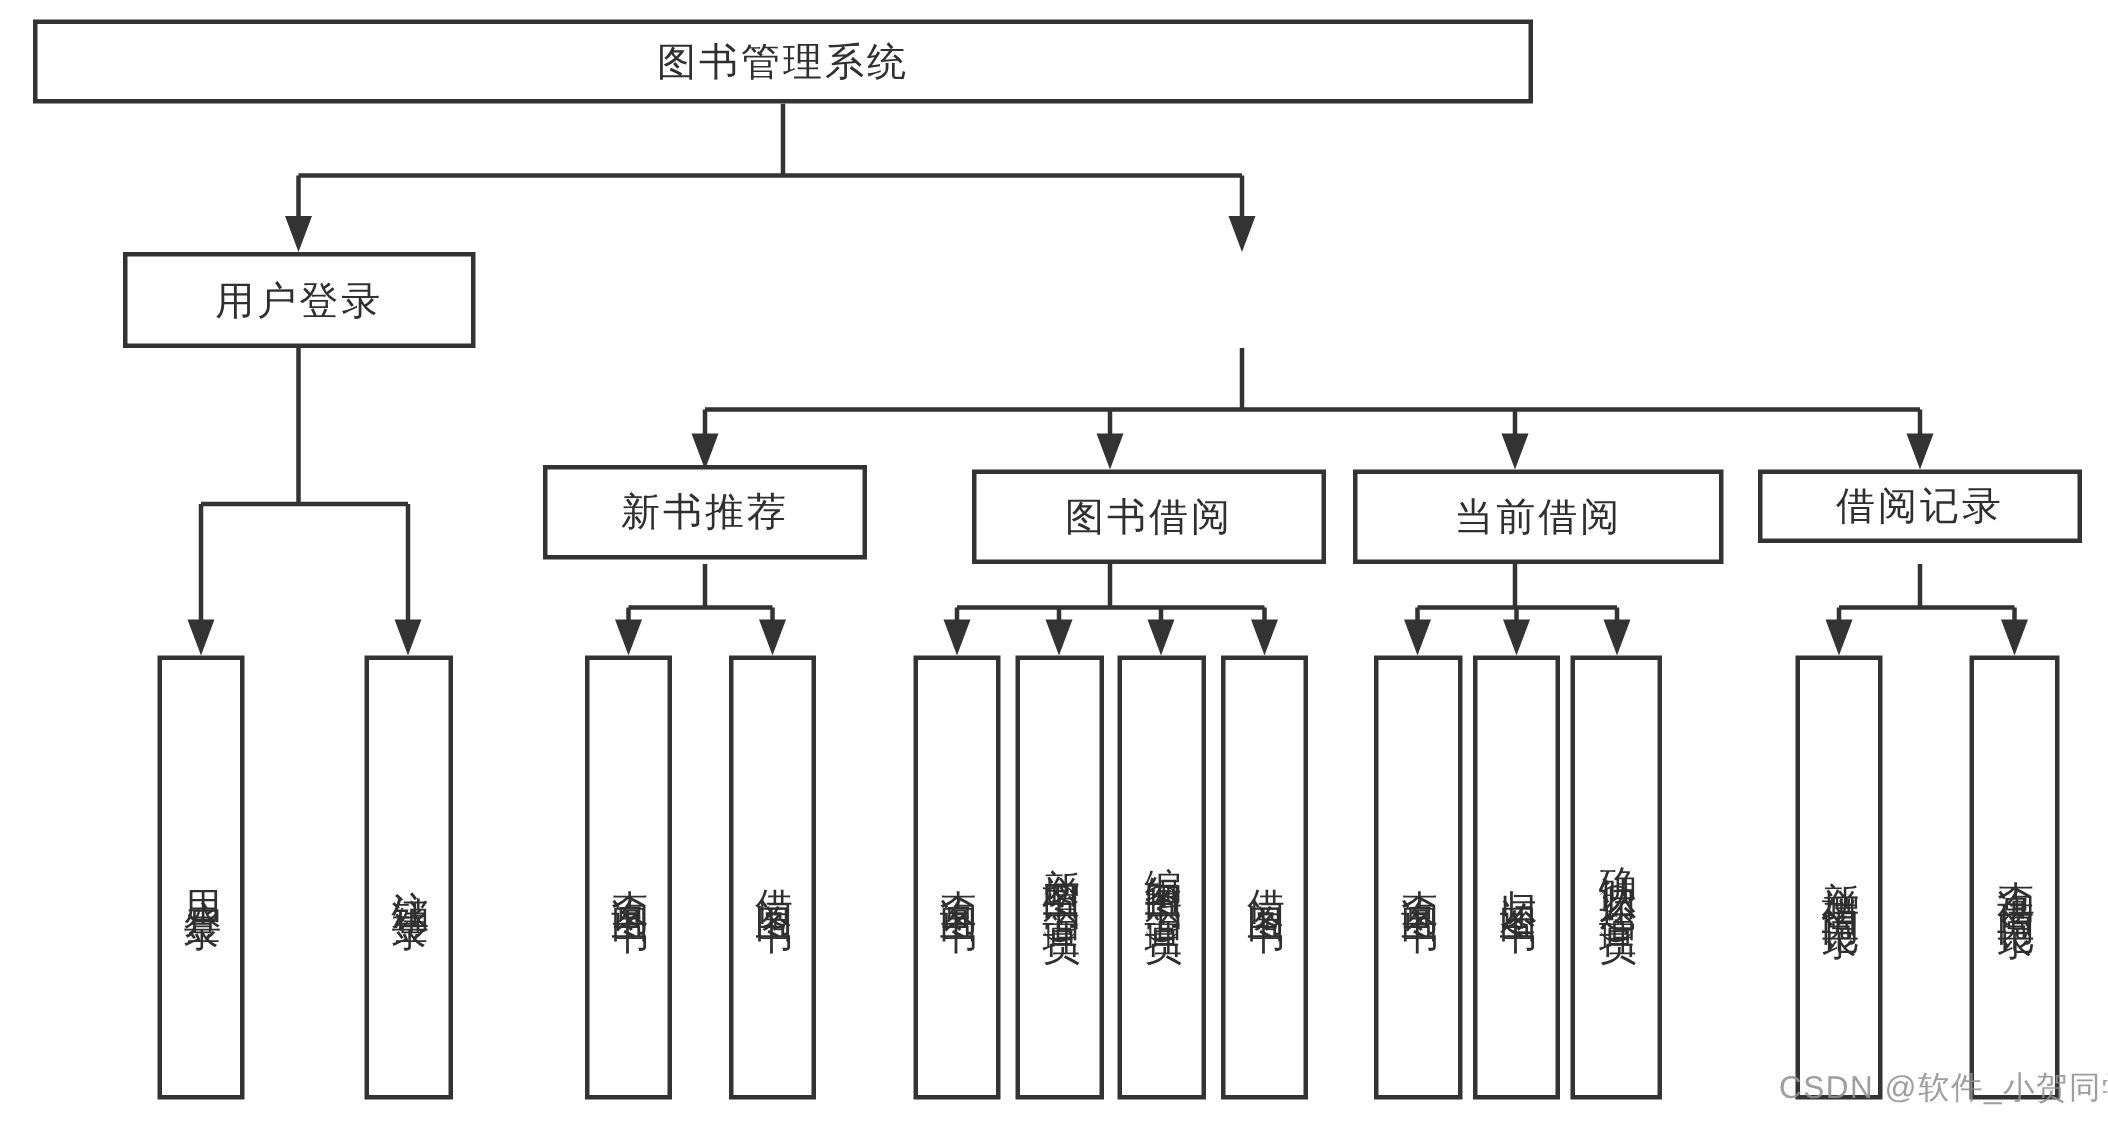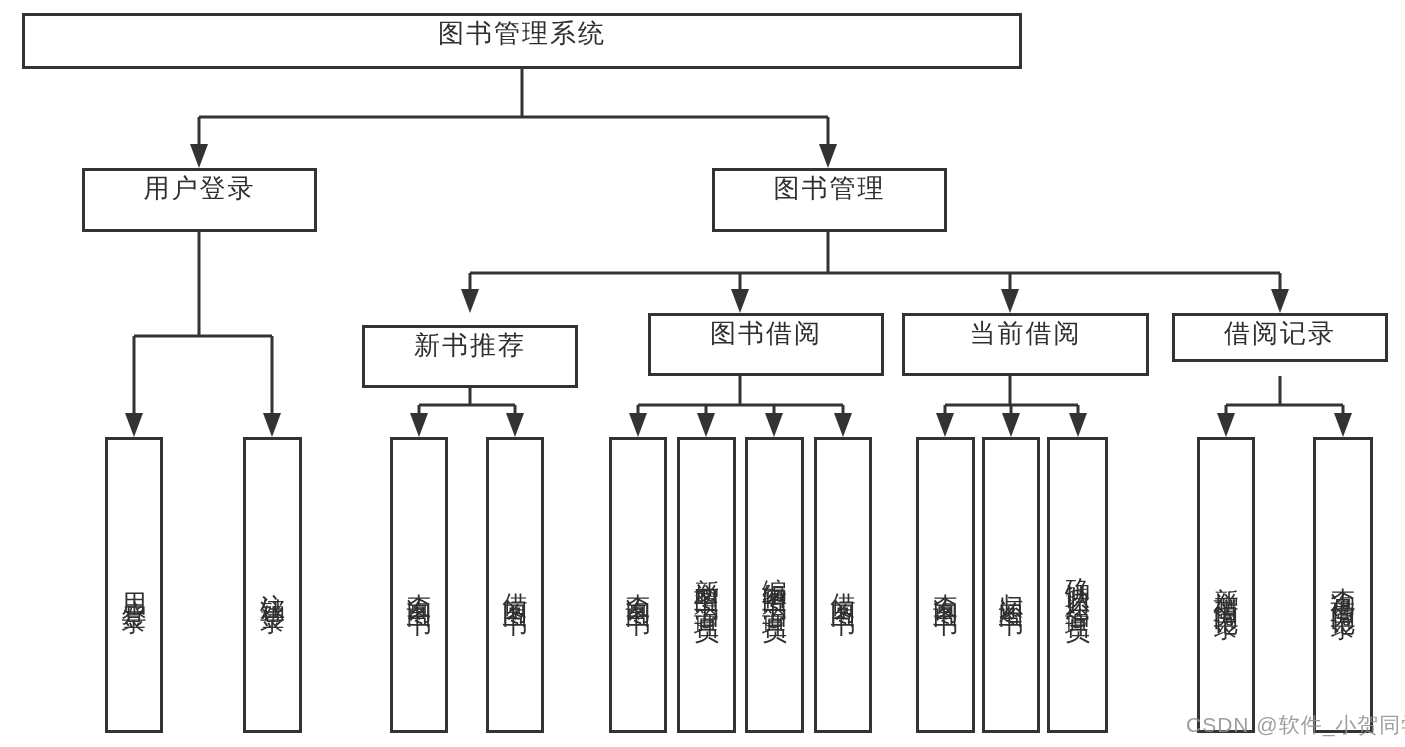--- a/index.html
+++ b/index.html
@@ -21,21 +21,21 @@
     top: 0;
     width: 1405px;
     height: 747px;
   }
   .node {
     position: absolute;
     box-sizing: border-box;
     border: 3px solid #333333;
     background: #ffffff;
     display: flex;
-    align-items: flex-start;
+    align-items: center;
     justify-content: center;
     color: #2f2f2f;
     font-size: 26px;
     letter-spacing: 2px;
     white-space: nowrap;
   }
   .leaf {
     position: absolute;
     box-sizing: border-box;
     border: 3px solid #333333;
@@ -101,25 +101,22 @@
     </g>
   </svg>
 
   <div class="node" style="left:22px;top:13px;width:1000px;height:56px">
     <span>图书管理系统</span>
   </div>
 
   <div class="node" style="left:82px;top:168px;width:235px;height:64px">
     <span>用户登录</span>
   </div>
-  <div class="node" style="left:712px;top:168px;width:235px;height:64px">
-    <span>图书管理</span>
-  </div>
 
-  <div class="node" style="left:362px;top:325px;width:216px;height:63px">
+  <div class="node" style="left:362px;top:310px;width:216px;height:63px">
     <span>新书推荐</span>
   </div>
   <div class="node" style="left:648px;top:313px;width:236px;height:63px">
     <span>图书借阅</span>
   </div>
   <div class="node" style="left:902px;top:313px;width:247px;height:63px">
     <span>当前借阅</span>
   </div>
   <div class="node" style="left:1172px;top:313px;width:216px;height:49px">
     <span>借阅记录</span>

